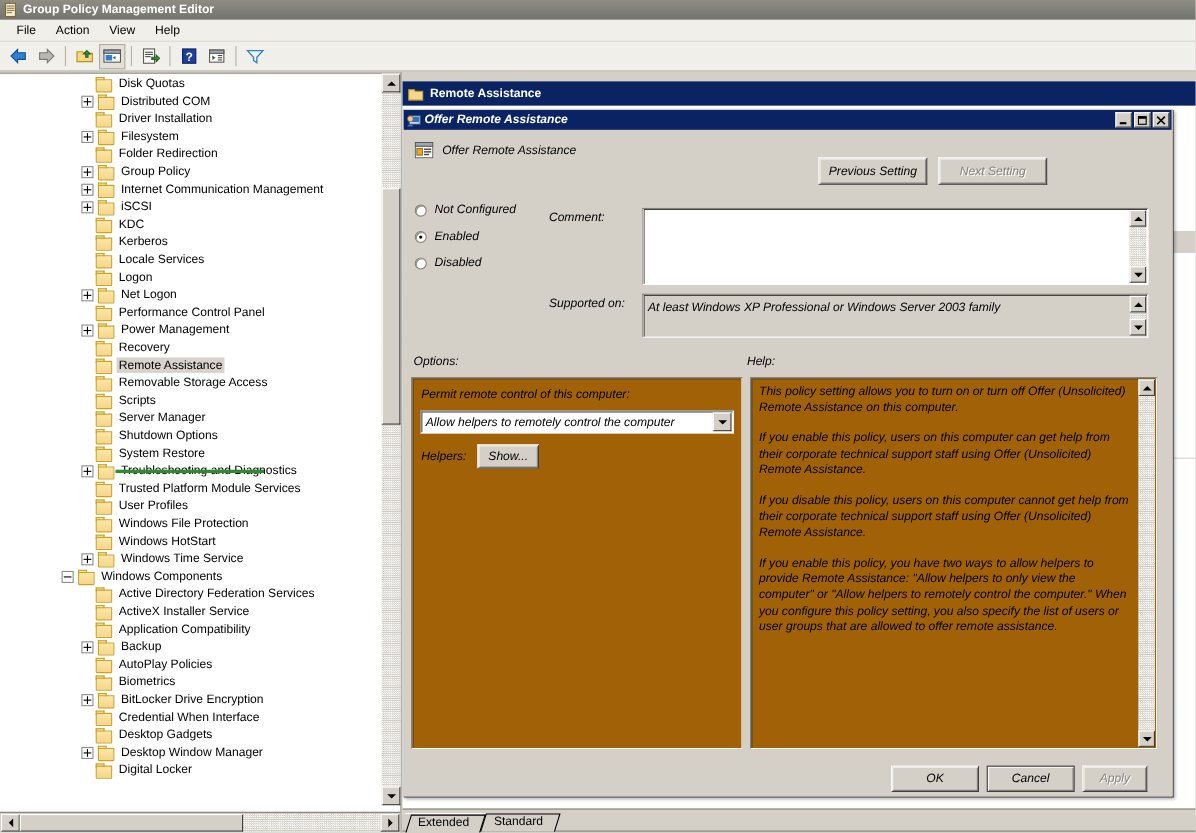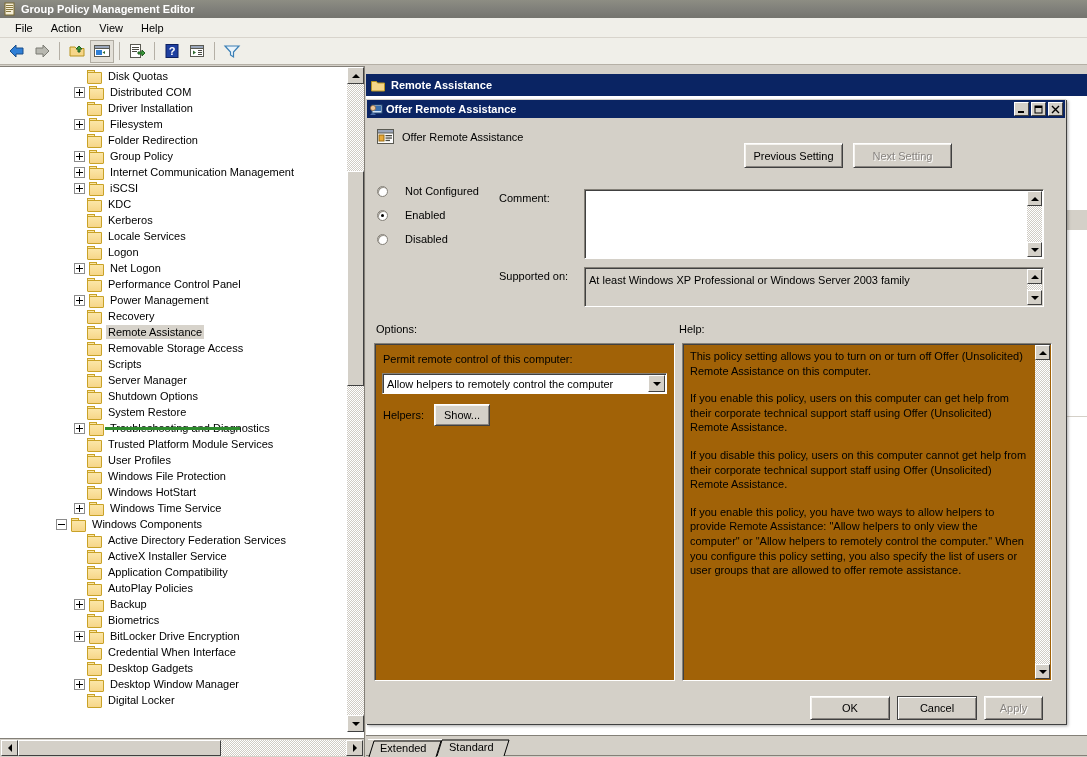--- a/index.html
+++ b/index.html
@@ -119,20 +119,21 @@
   }
   .tab.active{background:#d4d0c8;border-top:1px solid #fff;}
   .tabline{position:absolute;left:0;right:0;top:19px;height:1px;background:#848078;}
 
   
   .dlg{
     position:absolute;left:366px;top:99px;width:700px;height:625px;
     background:#d4d0c8;box-sizing:border-box;
     border:1px solid #d4d0c8;
     box-shadow:1px 1px 0 #404040, 2px 2px 3px rgba(0,0,0,.35);
+    font-style:italic;
   }
   .dlg .bar{
     height:18px;background:#0a2463;display:flex;align-items:center;
     color:#fff;font-weight:bold;font-size:11px;padding-left:2px;
   }
   .dlg .bar .dicon{width:14px;height:14px;margin-right:3px;position:relative;flex:none;}
   .dlg .bar .spacer{flex:1;}
   .sysbtn{
     width:15px;height:14px;margin-right:2px;box-sizing:border-box;background:#d4d0c8;
     border:1px solid #fff;border-right-color:#404040;border-bottom-color:#404040;
@@ -152,21 +153,21 @@
     font-size:11px;color:#000;display:flex;align-items:center;justify-content:center;
     font-family:"Liberation Sans",sans-serif;
   }
   .btn.disabled{color:#888480;text-shadow:1px 1px 0 #fff;}
   .btn.default{border-color:#404040;box-shadow:inset 1px 1px 0 #fff, inset -1px -1px 0 #888480;}
 
   .prevbtn{position:absolute;left:377px;top:25px;width:99px;height:25px;}
   .nextbtn{position:absolute;left:486px;top:25px;width:99px;height:25px;}
 
   .radios{position:absolute;left:10px;top:61px;}
-  .rrow{display:flex;align-items:center;height:24px;font-size:11px;gap:10px;}
+  .rrow{display:flex;align-items:center;height:24px;font-size:11px;}
   .radio{
     width:11px;height:11px;border-radius:50%;background:#fff;flex:none;margin-right:7px;
     box-sizing:border-box;border:1px solid #848078;
     box-shadow:inset 1px 1px 0 #9a958c;position:relative;
   }
   .radio.on:after{content:"";position:absolute;left:3px;top:3px;width:3px;height:3px;
     border-radius:50%;background:#000;}
 
   .lbl{font-size:11px;color:#000;}
   .cmtlbl{position:absolute;left:132px;top:74px;}
@@ -597,35 +598,35 @@
           <span style="width: 73px; flex: 0 0 auto;"></span>
           <span class="plusgap"></span>
           <span class="folder">
             <span class="ft"></span>
             <span class="fb"></span>
           </span>
           <span class="tlabel">Application Compatibility</span>
         </div>
         <div class="trow">
           <span style="width: 73px; flex: 0 0 auto;"></span>
+          <span class="plus col"></span>
+          <span class="folder">
+            <span class="ft"></span>
+            <span class="fb"></span>
+          </span>
+          <span class="tlabel">Backup</span>
+        </div>
+        <div class="trow">
+          <span style="width: 73px; flex: 0 0 auto;"></span>
           <span class="plusgap"></span>
           <span class="folder">
             <span class="ft"></span>
             <span class="fb"></span>
           </span>
           <span class="tlabel">AutoPlay Policies</span>
-        </div>
-        <div class="trow">
-          <span style="width: 73px; flex: 0 0 auto;"></span>
-          <span class="plus col"></span>
-          <span class="folder">
-            <span class="ft"></span>
-            <span class="fb"></span>
-          </span>
-          <span class="tlabel">Backup</span>
         </div>
         <div class="trow">
           <span style="width: 73px; flex: 0 0 auto;"></span>
           <span class="plusgap"></span>
           <span class="folder">
             <span class="ft"></span>
             <span class="fb"></span>
           </span>
           <span class="tlabel">Biometrics</span>
         </div>

